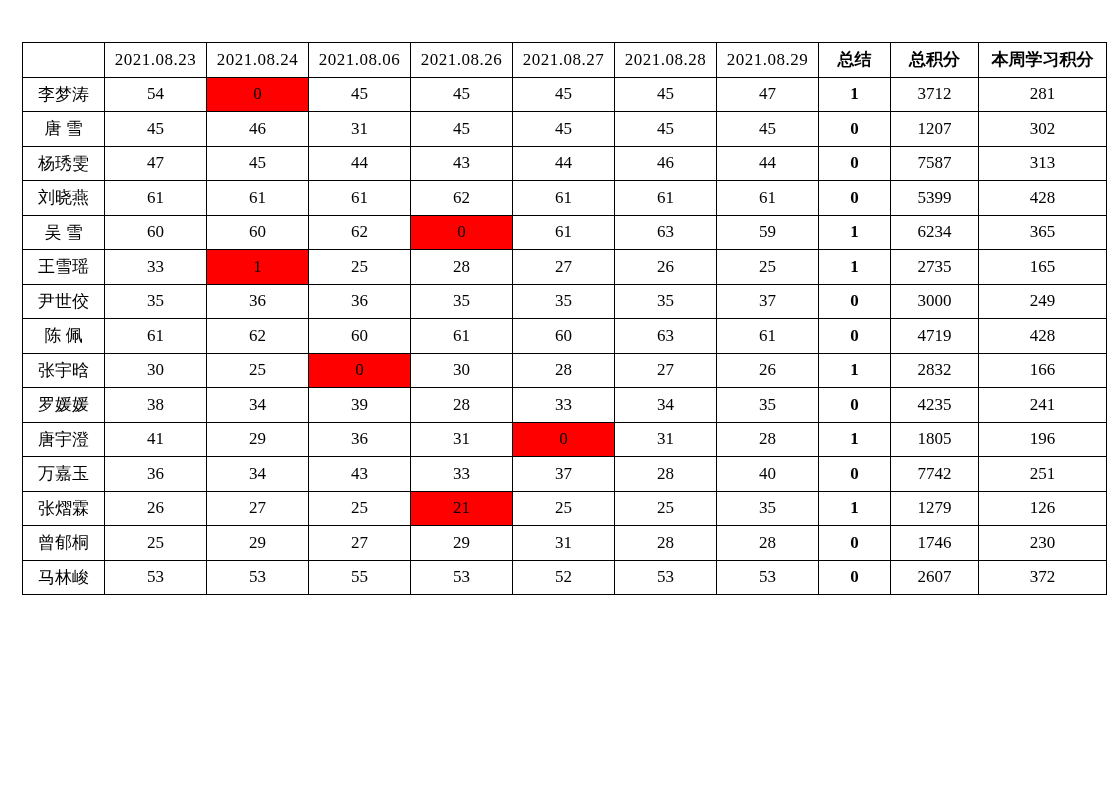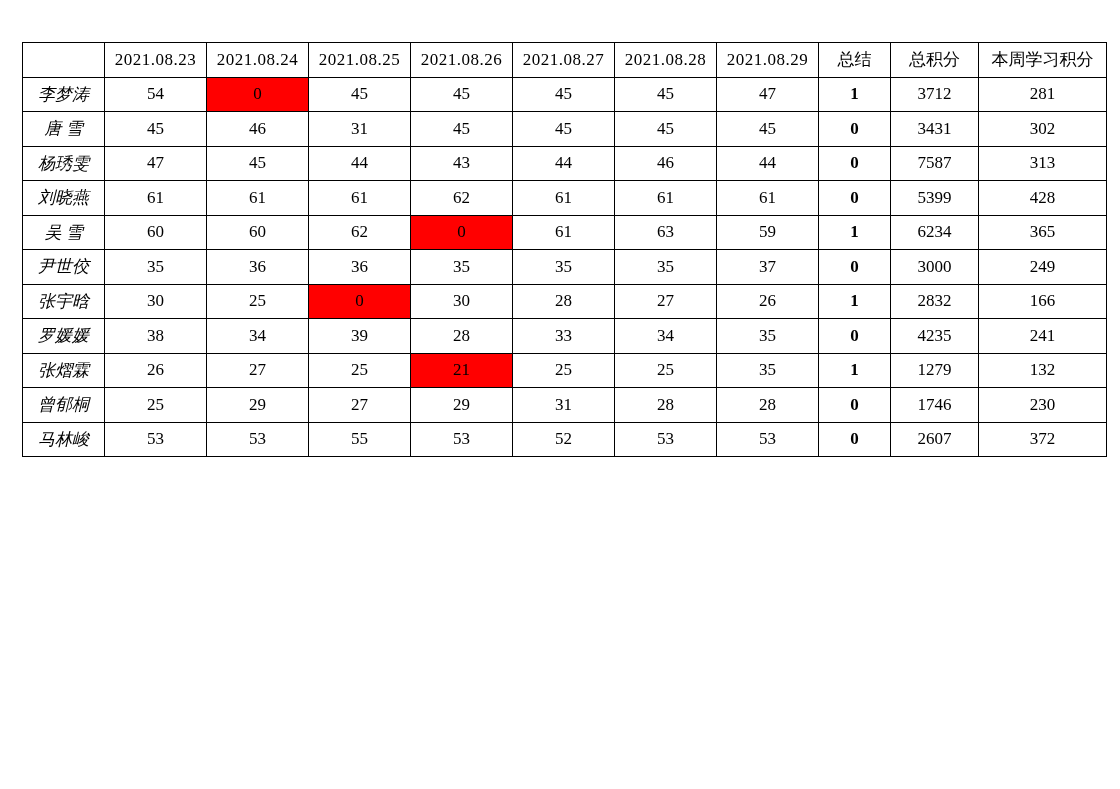--- a/index.html
+++ b/index.html
@@ -42,27 +42,26 @@
   col.c-week   { width: 128px; }
 
   td.corner { border: 1px solid #000000; }
 
   td.dayhead {
     font-size: 16px;
     letter-spacing: 0.5px;
   }
   td.redhead {
     color: #ff0000;
-    font-weight: normal;
+    font-weight: bold;
     font-size: 17px;
   }
   td.name {
     font-size: 17px;
     letter-spacing: 0px;
-    font-style: italic;
   }
   td.num {
     font-size: 17px;
   }
   td.redcell {
     color: #ff0000;
     font-weight: normal;
     font-size: 17px;
   }
   td.flag {
@@ -91,21 +90,21 @@
         <col class="c-day">
       <col class="c-sum">
         <col class="c-total">
         <col class="c-week">
     </colgroup>
     <tbody id="tbody">
         <tr>
           <td class="corner"></td>
           <td class="dayhead">2021.08.23</td>
           <td class="dayhead">2021.08.24</td>
-          <td class="dayhead">2021.08.25</td>
+          <td class="dayhead">2021.08.06</td>
           <td class="dayhead">2021.08.26</td>
           <td class="dayhead">2021.08.27</td>
           <td class="dayhead">2021.08.28</td>
           <td class="dayhead">2021.08.29</td>
           <td class="redhead">总结</td>
           <td class="redhead">总积分</td>
           <td class="redhead">本周学习积分</td>
         </tr>
         <tr>
           <td class="name">李梦涛</td>
@@ -123,21 +122,21 @@
         <tr>
           <td class="name">唐 雪</td>
           <td class="num">45</td>
           <td class="num">46</td>
           <td class="num">31</td>
           <td class="num">45</td>
           <td class="num">45</td>
           <td class="num">45</td>
           <td class="num">45</td>
           <td class="flag">0</td>
-          <td class="redcell">3431</td>
+          <td class="redcell">1207</td>
           <td class="redcell">302</td>
         </tr>
         <tr>
           <td class="name">杨琇雯</td>
           <td class="num">47</td>
           <td class="num">45</td>
           <td class="num">44</td>
           <td class="num">43</td>
           <td class="num">44</td>
           <td class="num">46</td>
@@ -166,31 +165,57 @@
           <td class="num">62</td>
           <td class="hl">0</td>
           <td class="num">61</td>
           <td class="num">63</td>
           <td class="num">59</td>
           <td class="flag">1</td>
           <td class="redcell">6234</td>
           <td class="redcell">365</td>
         </tr>
         <tr>
+          <td class="name">王雪瑶</td>
+          <td class="num">33</td>
+          <td class="hl">1</td>
+          <td class="num">25</td>
+          <td class="num">28</td>
+          <td class="num">27</td>
+          <td class="num">26</td>
+          <td class="num">25</td>
+          <td class="flag">1</td>
+          <td class="redcell">2735</td>
+          <td class="redcell">165</td>
+        </tr>
+        <tr>
           <td class="name">尹世佼</td>
           <td class="num">35</td>
           <td class="num">36</td>
           <td class="num">36</td>
           <td class="num">35</td>
           <td class="num">35</td>
           <td class="num">35</td>
           <td class="num">37</td>
           <td class="flag">0</td>
           <td class="redcell">3000</td>
           <td class="redcell">249</td>
+        </tr>
+        <tr>
+          <td class="name">陈 佩</td>
+          <td class="num">61</td>
+          <td class="num">62</td>
+          <td class="num">60</td>
+          <td class="num">61</td>
+          <td class="num">60</td>
+          <td class="num">63</td>
+          <td class="num">61</td>
+          <td class="flag">0</td>
+          <td class="redcell">4719</td>
+          <td class="redcell">428</td>
         </tr>
         <tr>
           <td class="name">张宇晗</td>
           <td class="num">30</td>
           <td class="num">25</td>
           <td class="hl">0</td>
           <td class="num">30</td>
           <td class="num">28</td>
           <td class="num">27</td>
           <td class="num">26</td>
@@ -205,31 +230,57 @@
           <td class="num">39</td>
           <td class="num">28</td>
           <td class="num">33</td>
           <td class="num">34</td>
           <td class="num">35</td>
           <td class="flag">0</td>
           <td class="redcell">4235</td>
           <td class="redcell">241</td>
         </tr>
         <tr>
+          <td class="name">唐宇澄</td>
+          <td class="num">41</td>
+          <td class="num">29</td>
+          <td class="num">36</td>
+          <td class="num">31</td>
+          <td class="hl">0</td>
+          <td class="num">31</td>
+          <td class="num">28</td>
+          <td class="flag">1</td>
+          <td class="redcell">1805</td>
+          <td class="redcell">196</td>
+        </tr>
+        <tr>
+          <td class="name">万嘉玉</td>
+          <td class="num">36</td>
+          <td class="num">34</td>
+          <td class="num">43</td>
+          <td class="num">33</td>
+          <td class="num">37</td>
+          <td class="num">28</td>
+          <td class="num">40</td>
+          <td class="flag">0</td>
+          <td class="redcell">7742</td>
+          <td class="redcell">251</td>
+        </tr>
+        <tr>
           <td class="name">张熠霖</td>
           <td class="num">26</td>
           <td class="num">27</td>
           <td class="num">25</td>
           <td class="hl">21</td>
           <td class="num">25</td>
           <td class="num">25</td>
           <td class="num">35</td>
           <td class="flag">1</td>
           <td class="redcell">1279</td>
-          <td class="redcell">132</td>
+          <td class="redcell">126</td>
         </tr>
         <tr>
           <td class="name">曾郁桐</td>
           <td class="num">25</td>
           <td class="num">29</td>
           <td class="num">27</td>
           <td class="num">29</td>
           <td class="num">31</td>
           <td class="num">28</td>
           <td class="num">28</td>

